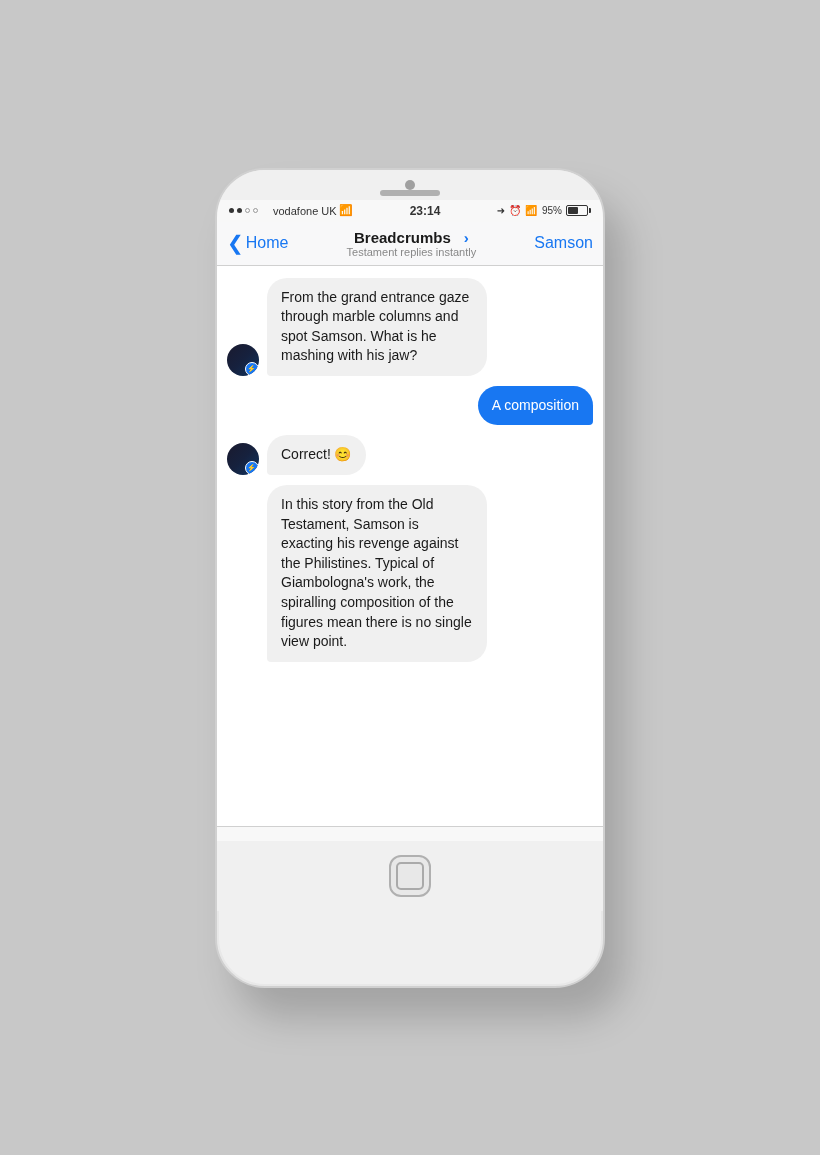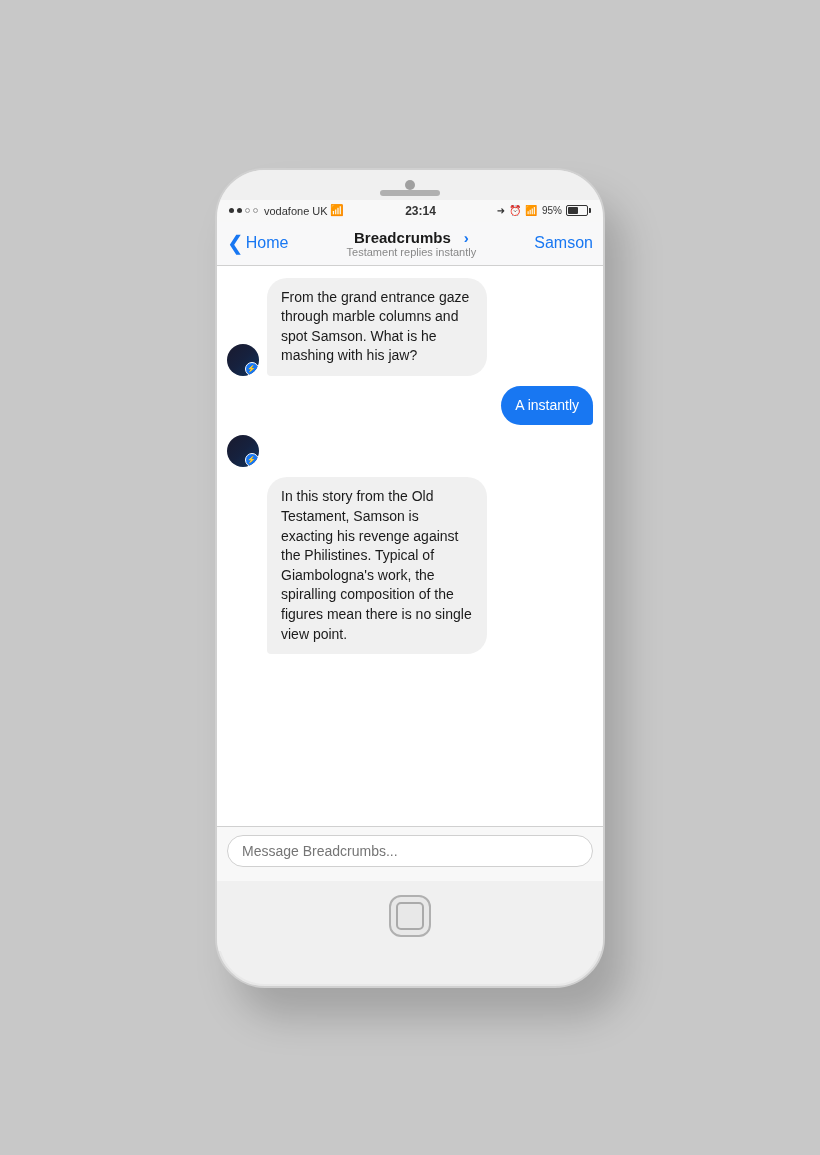--- a/index.html
+++ b/index.html
@@ -327,21 +327,21 @@
       <div class="camera"></div>
       <div class="speaker"></div>
     </div>
 
     <div class="status-bar">
       <div class="status-left">
         <span class="signal-dot"></span>
         <span class="signal-dot"></span>
         <span class="signal-dot empty"></span>
         <span class="signal-dot empty"></span>
-        <span style="margin-left:3px; font-size:11px;">vodafone UK</span>
+        <span style="margin-left:12px; font-size:11px;">vodafone UK</span>
         <span class="wifi-icon">📶</span>
       </div>
       <div style="font-size:12px; font-weight:600;">23:14</div>
       <div class="status-right">
         <span>➜</span>
         <span>⏰</span>
         <span>📶</span>
         <span>95%</span>
         <div class="battery-icon">
           <div class="battery-body">
@@ -371,41 +371,39 @@
 
       <div class="message-row received">
         <div class="avatar">
           <div class="avatar-inner"></div>
           <div class="avatar-messenger-badge">⚡</div>
         </div>
         <div class="bubble received">From the grand entrance gaze through marble columns and spot Samson. What is he mashing with his jaw?</div>
       </div>
 
       <div class="message-row sent">
-        <div class="bubble sent">A instantly</div>
+        <div class="bubble sent">A composition</div>
       </div>
 
       <div class="message-row received">
         <div class="avatar">
           <div class="avatar-inner"></div>
           <div class="avatar-messenger-badge">⚡</div>
         </div>
+        <div class="bubble received">Correct! 😊</div>
       </div>
 
       <div class="message-row received">
         <div style="width:32px; flex-shrink:0;"></div>
         <div class="bubble received">In this story from the Old Testament, Samson is exacting his revenge against the Philistines. Typical of Giambologna's work, the spiralling composition of the figures mean there is no single view point.</div>
       </div>
 
     </div>
 
     <div class="input-area">
-      <div class="message-input-row">
-        <input class="message-input" type="text" placeholder="Message Breadcrumbs..." style="">
-      </div>
     </div>
 
     <div class="phone-bottom">
       <div class="home-button">
         <div class="home-button-inner"></div>
       </div>
     </div>
 
   </div>
 </div>

